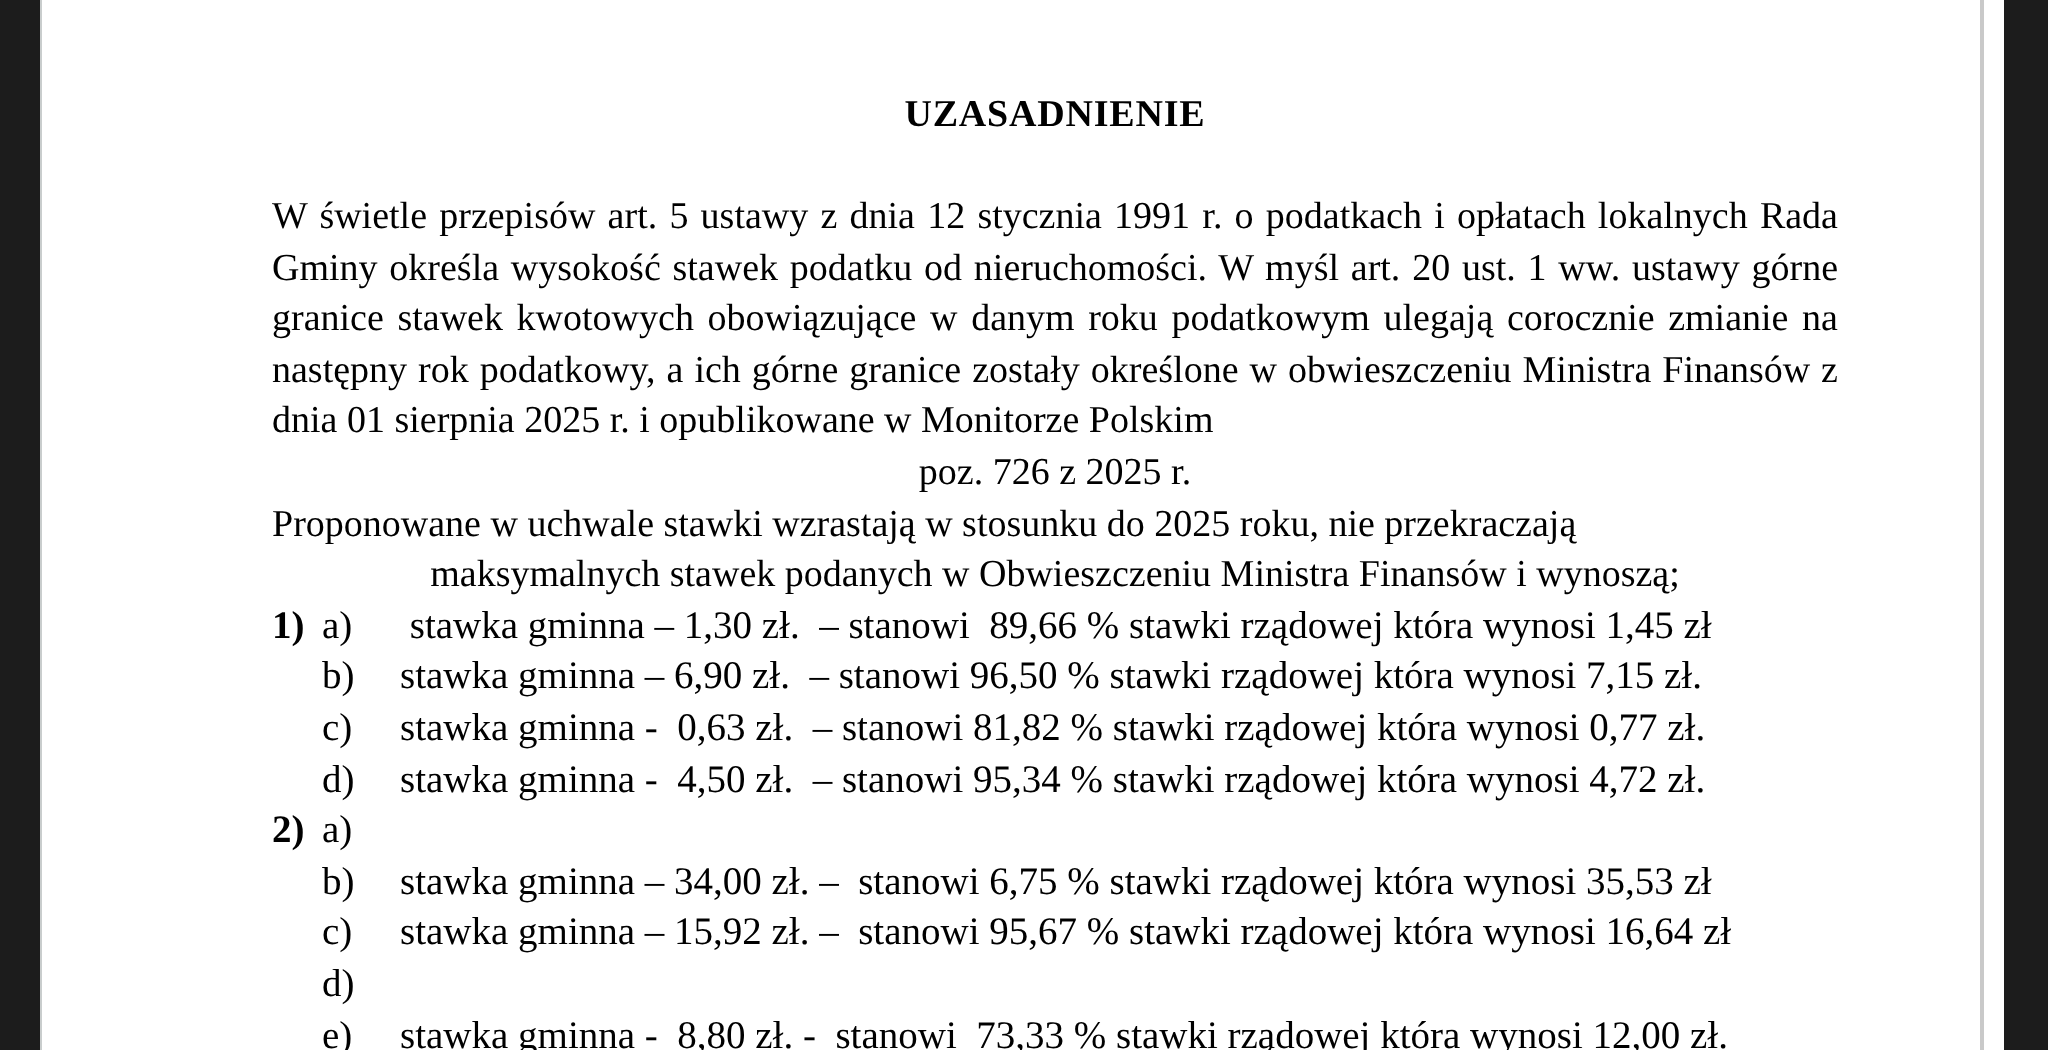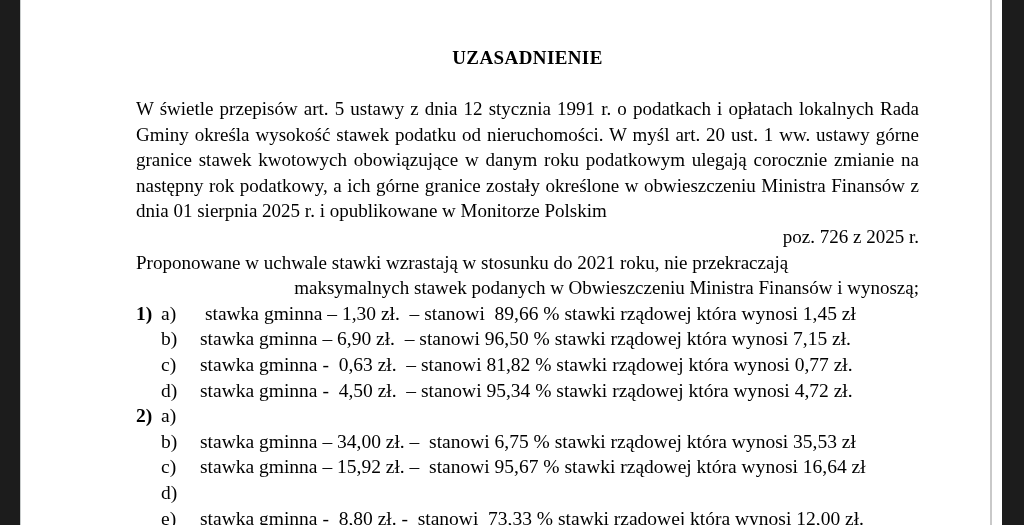--- a/index.html
+++ b/index.html
@@ -68,21 +68,21 @@
     color: #000;
     text-align: justify;
     text-justify: inter-word;
   }
   p.para-first {
     margin-top: 27px;
   }
   
   p.para > .lastline {
     display: block;
-    text-align: right;
+    text-align: center;
   }
   .list-block {
     margin: 0;
     padding: 0;
   }
   .list-group {
     display: block;
   }
   .list-row {
     display: flex;
@@ -124,21 +124,21 @@
     <div class="content">
 
       <div class="doc-title">UZASADNIENIE</div>
 
       <p class="para para-first">
         <span>W świetle przepisów art. 5 ustawy z dnia 12 stycznia 1991 r. o podatkach i opłatach lokalnych Rada Gminy określa wysokość stawek podatku od nieruchomości. W myśl art. 20 ust. 1 ww. ustawy górne granice stawek kwotowych obowiązujące w danym roku podatkowym ulegają corocznie zmianie na następny rok podatkowy, a ich górne granice zostały określone w obwieszczeniu Ministra Finansów z dnia 01 sierpnia 2025 r. i opublikowane w Monitorze Polskim</span>
         <span class="lastline">poz. 726 z 2025 r.</span>
       </p>
 
       <p class="para">
-        <span>Proponowane w uchwale stawki wzrastają w stosunku do 2021 roku, nie przekraczają</span>
+        <span>Proponowane w uchwale stawki wzrastają w stosunku do 2025 roku, nie przekraczają</span>
         <span class="lastline">maksymalnych stawek podanych w Obwieszczeniu Ministra Finansów i wynoszą;</span>
       </p>
 
       <div class="list-block">
 
         <div class="list-group">
           <div class="list-row">
             <span class="marker-num">1)</span>
             <span class="marker-letter">a)</span>
             <span class="row-text"> stawka gminna – 1,30 zł.  – stanowi  89,66 % stawki rządowej która wynosi 1,45 zł</span>

